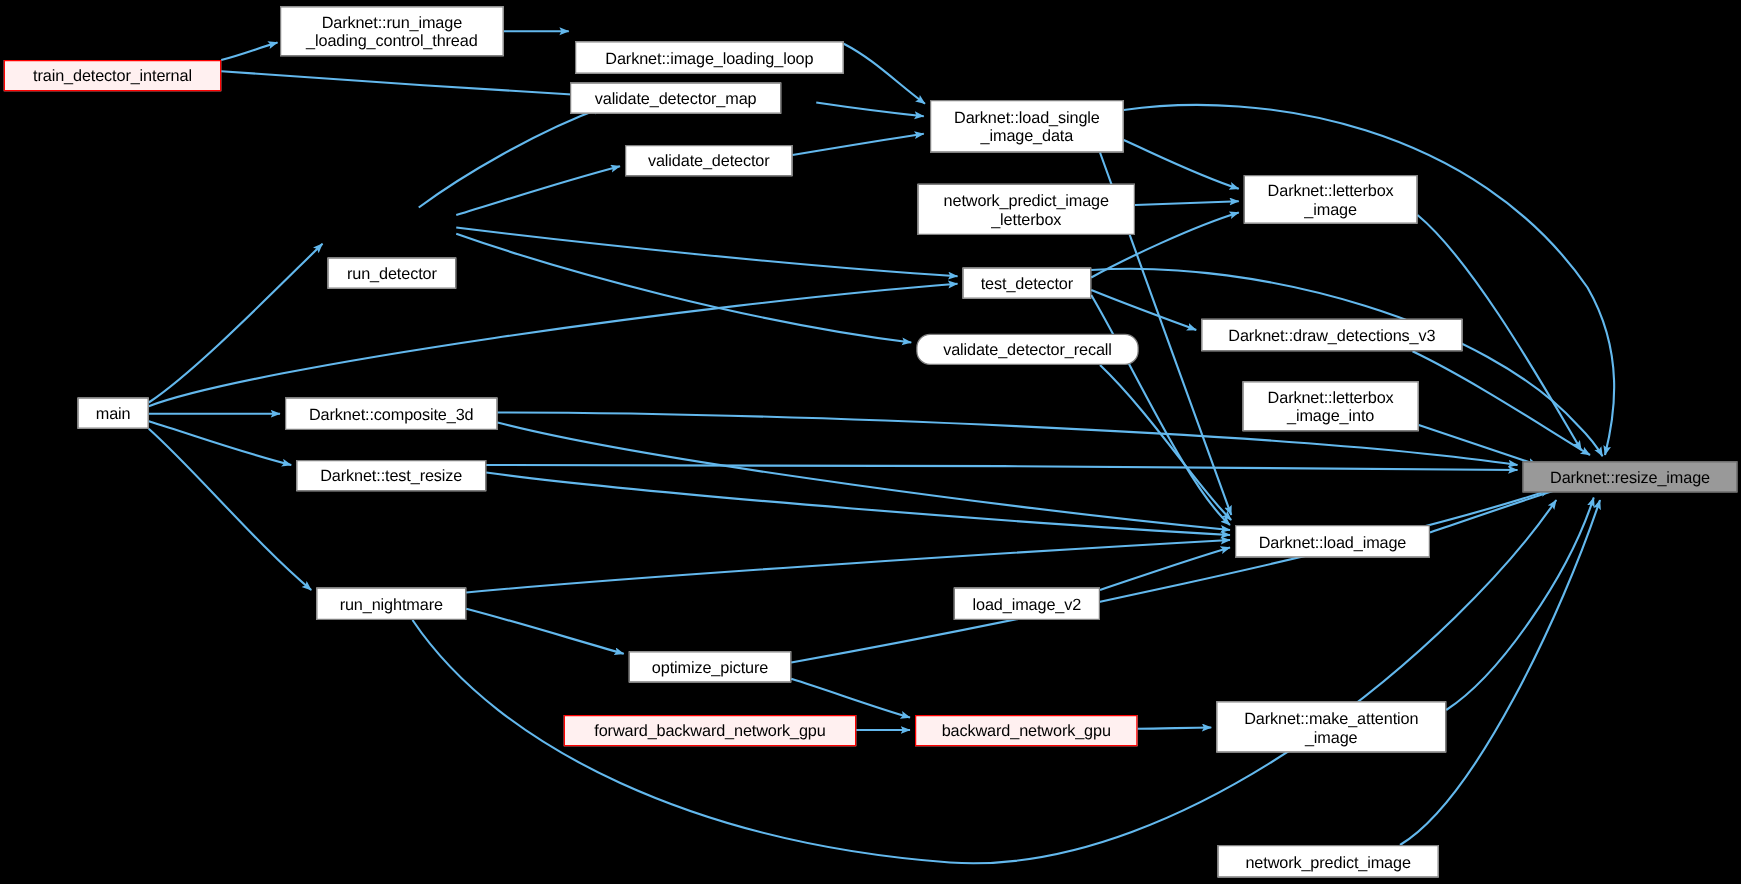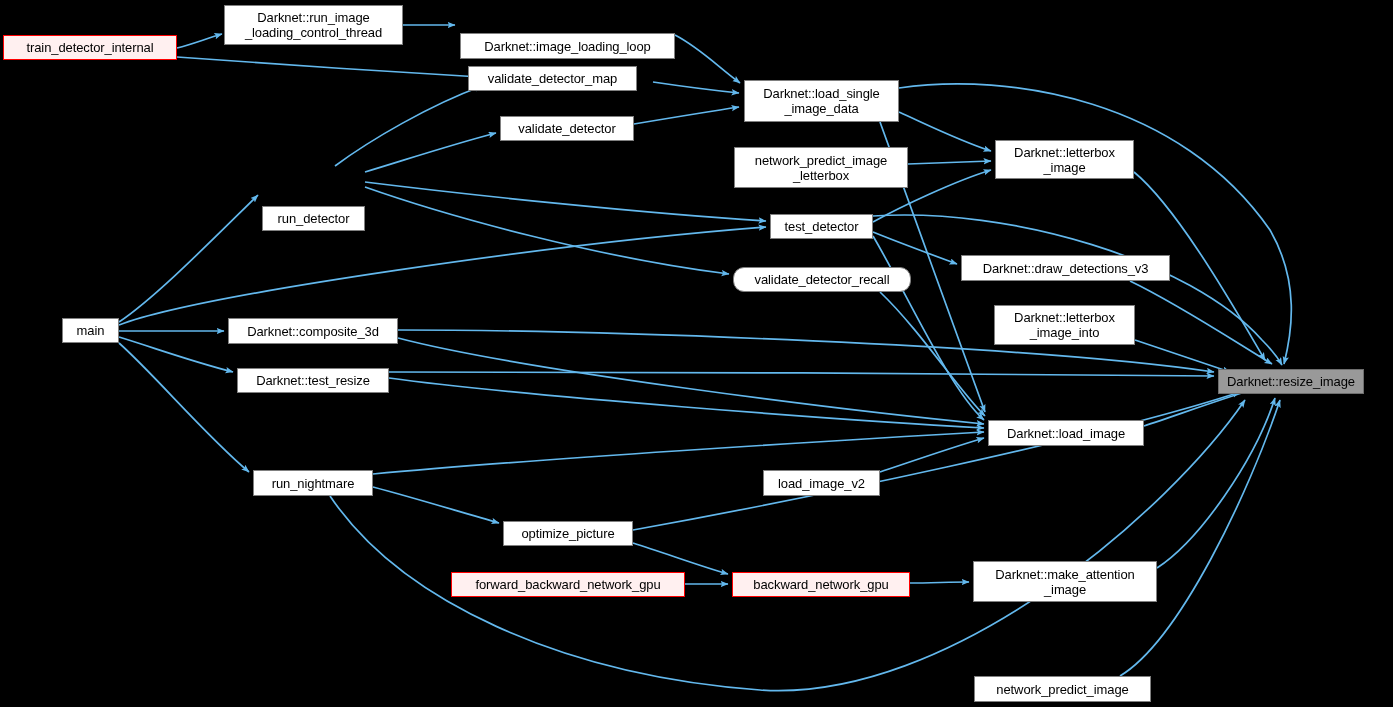--- a/index.html
+++ b/index.html
@@ -104,42 +104,42 @@
         <path d="M633,530 C800,500 1100,438 1240,392" fill="none" stroke="#63b8ed" stroke-width="1.7" marker-end="url(#arrow)"></path>
         <path d="M633,543 C665,553 700,566 728,574" fill="none" stroke="#63b8ed" stroke-width="1.7" marker-end="url(#arrow)"></path>
         <path d="M685,584 C700,584 714,584 728,584" fill="none" stroke="#63b8ed" stroke-width="1.7" marker-end="url(#arrow)"></path>
         <path d="M910,583 C930,583 950,582 969,582" fill="none" stroke="#63b8ed" stroke-width="1.7" marker-end="url(#arrow)"></path>
         <path d="M1157,568 C1200,540 1255,460 1275,398" fill="none" stroke="#63b8ed" stroke-width="1.7" marker-end="url(#arrow)"></path>
         <path d="M1120,676 C1180,640 1250,490 1280,400" fill="none" stroke="#63b8ed" stroke-width="1.7" marker-end="url(#arrow)"></path>
       </g>
   </svg>
 
   <div id="node-group">
-      <div class="gnode red" style="left: 3px; top: 35px; width: 174px; height: 25px;"><span class="nlabel">train_detector_internal</span></div>
+      <div class="gnode red" style="left: 3px; top: 48px; width: 174px; height: 25px;"><span class="nlabel">train_detector_internal</span></div>
       <div class="gnode" style="left: 224px; top: 5px; width: 179px; height: 40px;"><span class="nlabel">Darknet::run_image
 _loading_control_thread</span></div>
       <div class="gnode" style="left: 460px; top: 13px; width: 215px; height: 26px; margin-top: 20px;"><span class="nlabel">Darknet::image_loading_loop</span></div>
-      <div class="gnode" style="left: 468px; top: 66px; width: 169px; height: 25px;"><span class="nlabel">validate_detector_map</span></div>
+      <div class="gnode" style="left: 456px; top: 66px; width: 169px; height: 25px;"><span class="nlabel">validate_detector_map</span></div>
       <div class="gnode" style="left: 500px; top: 116px; width: 134px; height: 25px;"><span class="nlabel">validate_detector</span></div>
       <div class="gnode" style="left: 744px; top: 80px; width: 155px; height: 42px;"><span class="nlabel">Darknet::load_single
 _image_data</span></div>
       <div class="gnode" style="left: 734px; top: 147px; width: 174px; height: 41px;"><span class="nlabel">network_predict_image
 _letterbox</span></div>
       <div class="gnode" style="left: 995px; top: 140px; width: 139px; height: 39px;"><span class="nlabel">Darknet::letterbox
 _image</span></div>
       <div class="gnode" style="left: 262px; top: 166px; width: 103px; height: 25px; margin-top: 40px;"><span class="nlabel">run_detector</span></div>
       <div class="gnode" style="left: 770px; top: 214px; width: 103px; height: 25px;"><span class="nlabel">test_detector</span></div>
       <div class="gnode" style="left: 961px; top: 255px; width: 209px; height: 26px;"><span class="nlabel">Darknet::draw_detections_v3</span></div>
       <div class="gnode" style="left: 733px; top: 267px; width: 178px; height: 25px; border-radius: 11px;"><span class="nlabel">validate_detector_recall</span></div>
       <div class="gnode" style="left: 994px; top: 305px; width: 141px; height: 40px;"><span class="nlabel">Darknet::letterbox
 _image_into</span></div>
       <div class="gnode" style="left: 62px; top: 318px; width: 57px; height: 25px;"><span class="nlabel">main</span></div>
       <div class="gnode" style="left: 228px; top: 318px; width: 170px; height: 26px;"><span class="nlabel">Darknet::composite_3d</span></div>
       <div class="gnode" style="left: 237px; top: 368px; width: 152px; height: 25px;"><span class="nlabel">Darknet::test_resize</span></div>
-      <div class="gnode highlight" style="left: 1218px; top: 369px; width: 146px; height: 25px;"><span class="nlabel">Darknet::resize_image</span></div>
+      <div class="gnode highlight" style="left: 1218px; top: 369px; width: 172px; height: 25px;"><span class="nlabel">Darknet::resize_image</span></div>
       <div class="gnode" style="left: 988px; top: 420px; width: 156px; height: 26px;"><span class="nlabel">Darknet::load_image</span></div>
       <div class="gnode" style="left: 253px; top: 470px; width: 120px; height: 26px;"><span class="nlabel">run_nightmare</span></div>
       <div class="gnode" style="left: 763px; top: 470px; width: 117px; height: 26px;"><span class="nlabel">load_image_v2</span></div>
       <div class="gnode" style="left: 503px; top: 521px; width: 130px; height: 25px;"><span class="nlabel">optimize_picture</span></div>
       <div class="gnode red" style="left: 451px; top: 572px; width: 234px; height: 25px;"><span class="nlabel">forward_backward_network_gpu</span></div>
       <div class="gnode red" style="left: 732px; top: 572px; width: 178px; height: 25px;"><span class="nlabel">backward_network_gpu</span></div>
       <div class="gnode" style="left: 973px; top: 561px; width: 184px; height: 41px;"><span class="nlabel">Darknet::make_attention
 _image</span></div>
       <div class="gnode" style="left: 974px; top: 676px; width: 177px; height: 26px;"><span class="nlabel">network_predict_image</span></div>
     </div>

